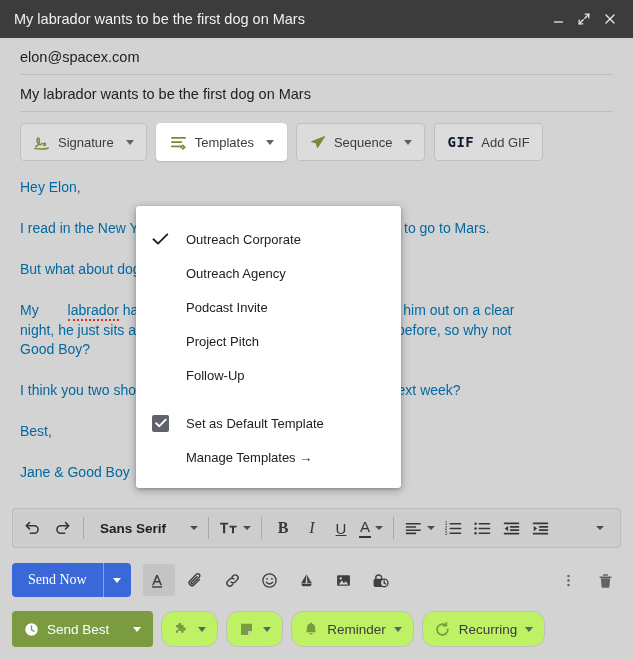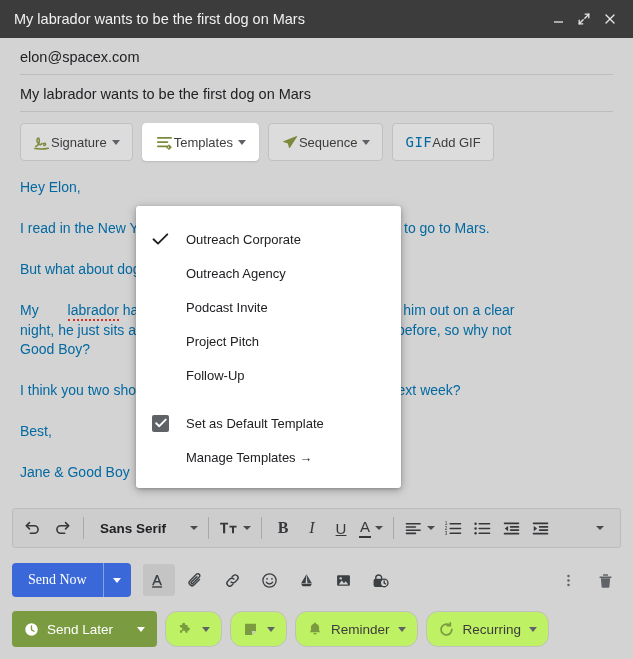--- a/index.html
+++ b/index.html
@@ -53,20 +53,21 @@
 
   
   .tools-row {
     display: flex;
     gap: 9px;
     padding: 11px 0 8px 0;
   }
   .tool-btn {
     display: flex;
     align-items: center;
+    gap: 7px;
     height: 38px;
     padding: 0 12px;
     border: 1px solid #c0c0c0;
     border-radius: 4px;
     background: #dcdcdc;
     font-size: 13px;
     color: #3c3c3c;
     cursor: pointer;
     white-space: nowrap;
   }
@@ -77,22 +78,22 @@
   }
   .tool-btn .caret {
     width: 0; height: 0;
     border-left: 4.5px solid transparent;
     border-right: 4.5px solid transparent;
     border-top: 5px solid #5f6368;
     margin-left: 5px;
   }
   .gicon { color: #7a8a3a; display: flex; align-items: center; }
   .gif-txt {
-    font-weight: normal;
-    color: #0369a1;
+    font-weight: bold;
+    color: #0f172a;
     font-size: 14px;
     letter-spacing: .5px;
     font-family: "DejaVu Sans Mono", monospace;
   }
 
   
   .body-text {
     font-size: 14px;
     color: #0369a1;
     line-height: 1.42;
@@ -610,21 +611,21 @@
   </div>
 
   <div class="green-row">
     <div class="send-later">
       <span style="display:flex;align-items:center">
         <svg width="15" height="15" viewBox="0 0 16 16" fill="#ffffff">
           <circle cx="8" cy="8" r="6.6"></circle>
           <path d="M8 4.2v4.1l2.6 1.6" stroke="#7a9b3f" stroke-width="1.4" stroke-linecap="round" fill="none"></path>
         </svg>
       </span>
-      <span>Send Later</span>
+      <span>Send Best</span>
       <span class="cw"></span>
     </div>
 
     <div class="g-btn">
       <span class="g-ico">
         <svg width="17" height="17" viewBox="0 0 18 18" fill="#7a9b3f">
           <path d="M7.1 1.9c1 0 1.8.8 1.8 1.7 0 .3-.1.5-.2.7h2.5v2.5c.2-.1.4-.2.7-.2 1 0 1.7.8 1.7 1.8s-.8 1.8-1.7 1.8c-.3 0-.5-.1-.7-.2v2.5H8.7c.1-.2.2-.4.2-.7 0-1-.8-1.7-1.8-1.7s-1.7.8-1.7 1.7c0 .3.1.5.2.7H3.1V9.9c.2.1.4.2.7.2 1 0 1.8-.8 1.8-1.8s-.8-1.8-1.8-1.8c-.3 0-.5.1-.7.2V4.3h2.5c-.1-.2-.2-.4-.2-.7 0-.9.8-1.7 1.7-1.7z"></path>
         </svg>
       </span>
       <span class="cw"></span>

